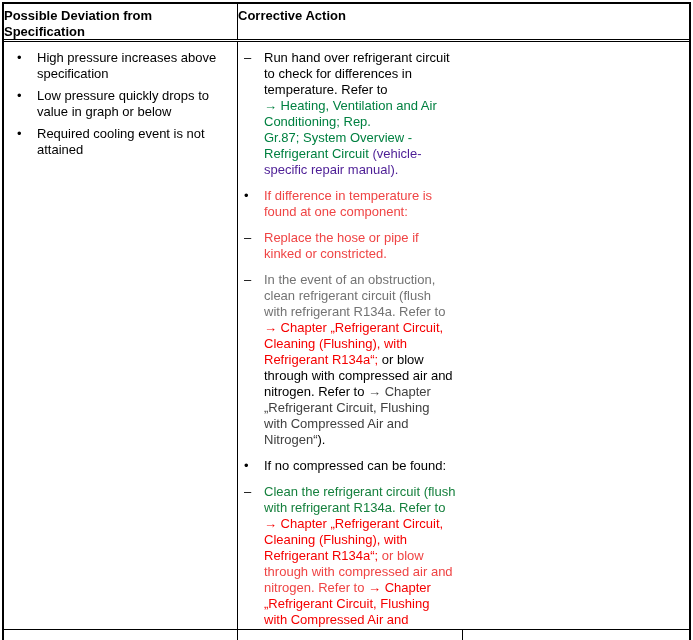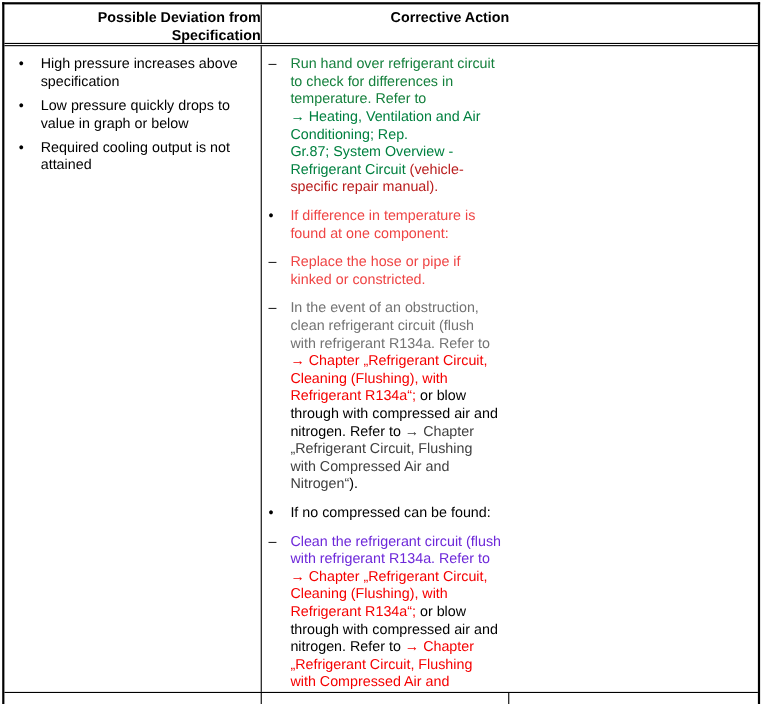--- a/index.html
+++ b/index.html
@@ -12,21 +12,21 @@
   .tbl {
     position:absolute; left:2px; top:2px; width:689px; height:638px;
     border:2px solid #000; border-bottom:none;
     display:flex; flex-direction:column;
   }
   .thead {
     display:grid; grid-template-columns:234px 225px 1fr;
     height:38px; border-bottom:3px double #000;
   }
   .th {
-    font-weight:bold; text-align:right; padding-top:4px;
+    font-weight:bold; text-align:left; padding-top:4px;
     white-space:pre; overflow:hidden;
   }
   .th.c1, .td.c1 { border-right:1px solid #000; }
   .th.c2, .td.c2 { border-right:1px solid #000; }
   .trow {
     display:grid; grid-template-columns:234px 225px 1fr;
     height:588px; border-bottom:1px solid #000;
   }
   .tnext {
     display:grid; grid-template-columns:234px 225px 1fr;
@@ -60,36 +60,36 @@
               <span class="txt">High pressure increases above
 specification</span>
             </div>
             <div class="item">
               <span class="marker">•</span>
               <span class="txt">Low pressure quickly drops to
 value in graph or below</span>
             </div>
             <div class="item">
               <span class="marker">•</span>
-              <span class="txt">Required cooling output is not
+              <span class="txt">Required cooling event is not
 attained</span>
             </div>
           </div>
       </div>
       <div class="td c3">
         <div id="action-list">
             <div class="item">
               <span class="marker">–</span>
-              <span class="txt"><span style="color: #15803d;">Run hand over refrigerant circuit
+              <span class="txt"><span style="color: #000000;">Run hand over refrigerant circuit
 to check for differences in
 temperature. Refer to
 </span><span style="color: rgb(0, 128, 64);">→ Heating, Ventilation and Air
 Conditioning; Rep.
 Gr.87; System Overview -
-Refrigerant Circuit</span><span style="color: #b91c1c;"> (vehicle-
+Refrigerant Circuit</span><span style="color: #4c1d95;"> (vehicle-
 specific repair manual).</span></span>
             </div>
             <div class="item">
               <span class="marker">•</span>
               <span class="txt"><span style="color: #ef4444;">If difference in temperature is
 found at one component:</span></span>
             </div>
             <div class="item">
               <span class="marker">–</span>
               <span class="txt"><span style="color: #ef4444;">Replace the hose or pipe if
@@ -108,25 +108,25 @@
 „Refrigerant Circuit, Flushing
 with Compressed Air and
 Nitrogen“</span><span style="color: rgb(0, 0, 0);">).</span></span>
             </div>
             <div class="item">
               <span class="marker">•</span>
               <span class="txt"><span style="color: rgb(0, 0, 0);">If no compressed can be found:</span></span>
             </div>
             <div class="item">
               <span class="marker">–</span>
-              <span class="txt"><span style="color: #6d28d9;">Clean the refrigerant circuit (flush
+              <span class="txt"><span style="color: #15803d;">Clean the refrigerant circuit (flush
 with refrigerant R134a. Refer to
 </span><span style="color: rgb(245, 0, 0);">→ Chapter „Refrigerant Circuit,
 Cleaning (Flushing), with
-Refrigerant R134a“;</span><span style="color: #000000;"> or blow
+Refrigerant R134a“;</span><span style="color: #ef4444;"> or blow
 through with compressed air and
 nitrogen. Refer to </span><span style="color: rgb(245, 0, 0);">→ Chapter
 „Refrigerant Circuit, Flushing
 with Compressed Air and
 Nitrogen“</span><span style="color: rgb(0, 0, 0);">).</span></span>
             </div>
           </div>
       </div>
     </div>
     <div class="tnext">

